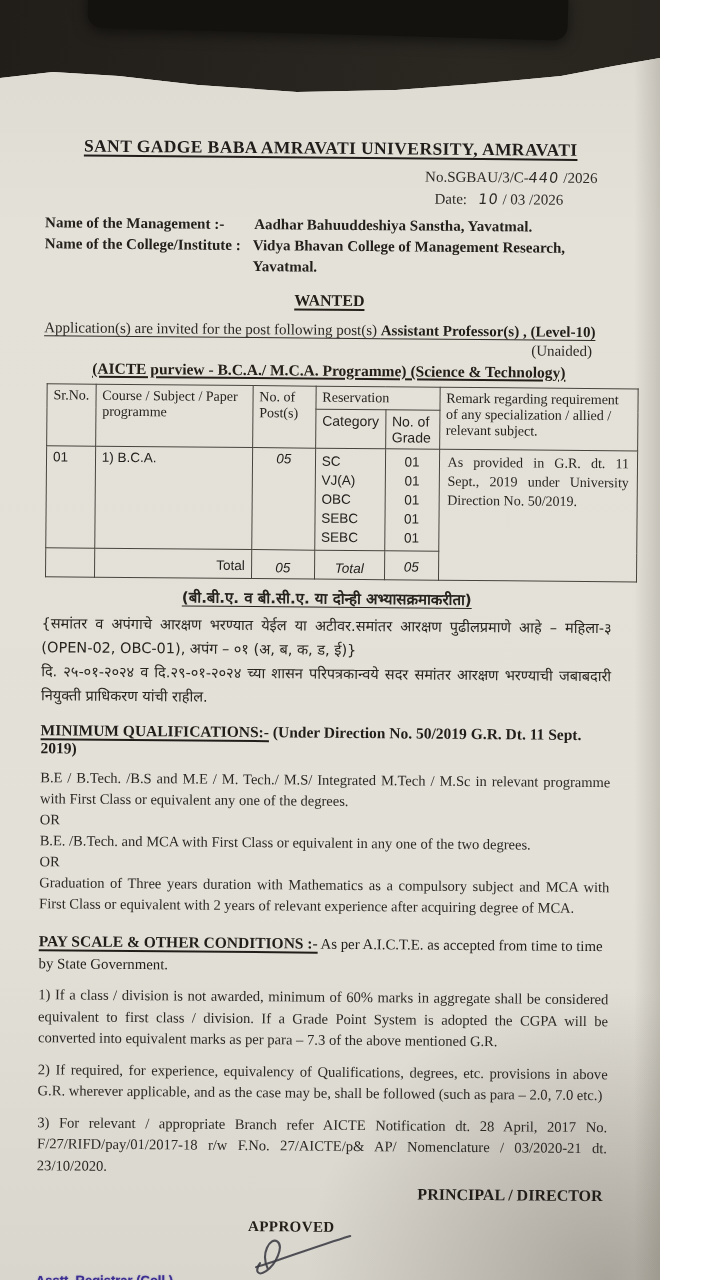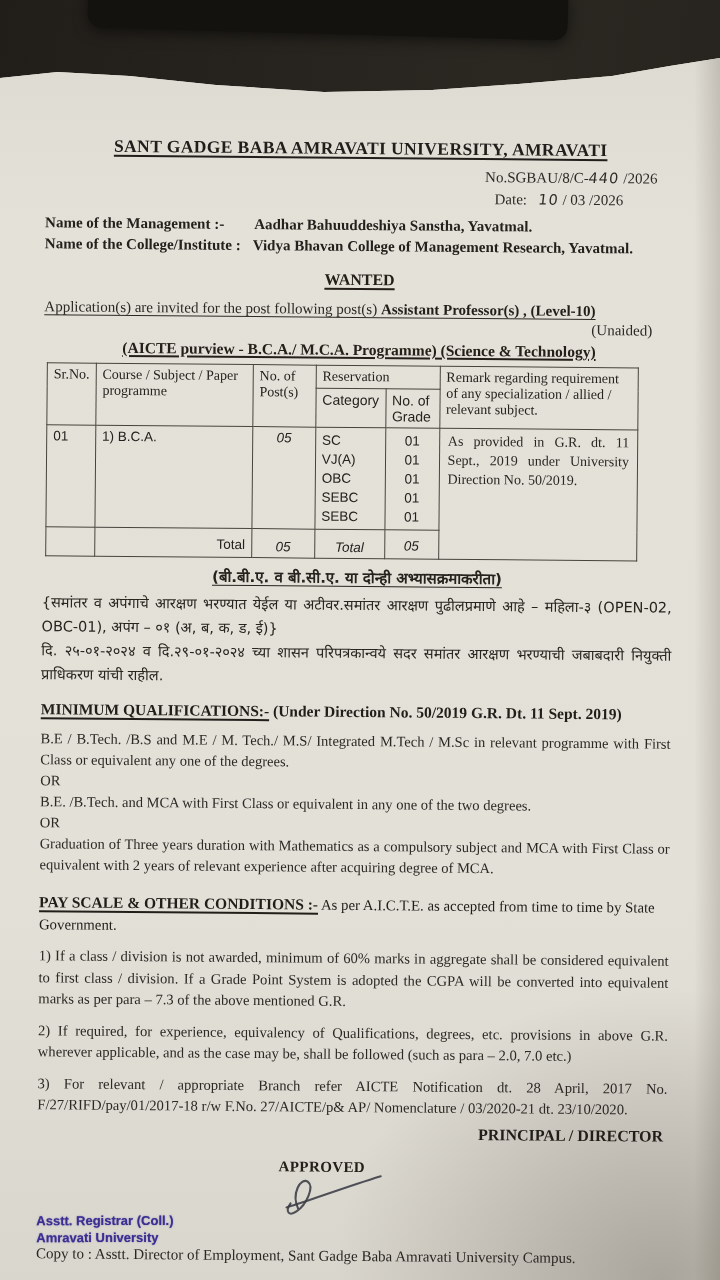--- a/index.html
+++ b/index.html
@@ -1,18 +1,18 @@
 <!DOCTYPE html>
 <html><head>
 <meta charset="utf-8">
 <style>
   * { margin:0; padding:0; box-sizing:border-box; }
   body { width:720px; height:1280px; overflow:hidden; font-family:"Liberation Serif", serif; }
 
-  .photo { position:relative; width:720px; height:1280px; background:linear-gradient(100deg,#211e1a 0%,#2b2822 55%,#24211c 100%); overflow:hidden; }
+  .photo { position:relative; width:660px; height:1280px; background:linear-gradient(100deg,#211e1a 0%,#2b2822 55%,#24211c 100%); overflow:hidden; }
   .desk-object { position:absolute; left:88px; top:-18px; width:480px; height:52px; background:#14120f; border-radius:14px; transform:rotate(1.6deg); box-shadow:0 4px 14px rgba(0,0,0,.5); }
 
   .paper {
     position:absolute; inset:0;
     background:
       radial-gradient(120% 60% at 92% 100%, rgba(60,52,40,.30) 0%, rgba(60,52,40,0) 38%),
       linear-gradient(180deg,#dcd9d1 0%, #e4e1d9 18%, #e3e0d8 70%, #d9d6ce 100%),
       #e2dfd7;
     clip-path: polygon(0 78px, 8% 72px, 18% 76px, 30% 85px, 45% 92px, 60% 90px, 72% 84px, 85% 76px, 93% 66px, 100% 58px, 100% 100%, 0 100%);
   }
@@ -81,21 +81,21 @@
 
 <div class="photo">
   <div class="desk-object"></div>
 
   <div class="paper">
     <div class="doc">
 
       <div class="title">SANT GADGE BABA AMRAVATI UNIVERSITY, AMRAVATI</div>
 
       <div class="refblock">
-        <div><span>No.SGBAU/8/C-</span><span class="hand">440</span><span> /2026</span></div>
+        <div><span>No.SGBAU/3/C-</span><span class="hand">440</span><span> /2026</span></div>
         <div class="dateline"><span>Date:</span>&nbsp;&nbsp;&nbsp;<span class="hand">10</span><span> / 03 /2026</span></div>
       </div>
 
       <div class="mgmt">
         <div class="row">
           <span class="lab">Name of the Management  :-</span>
           <span class="val">Aadhar Bahuuddeshiya Sanstha, Yavatmal.</span>
         </div>
         <div class="row">
           <span class="lab">Name of the College/Institute :</span>

